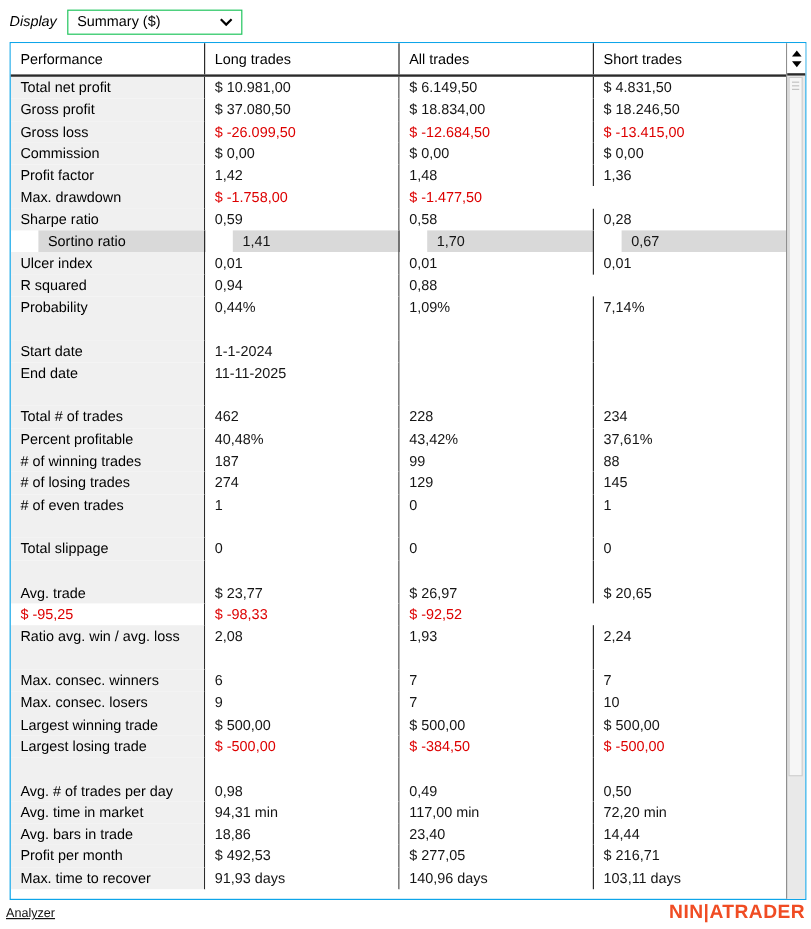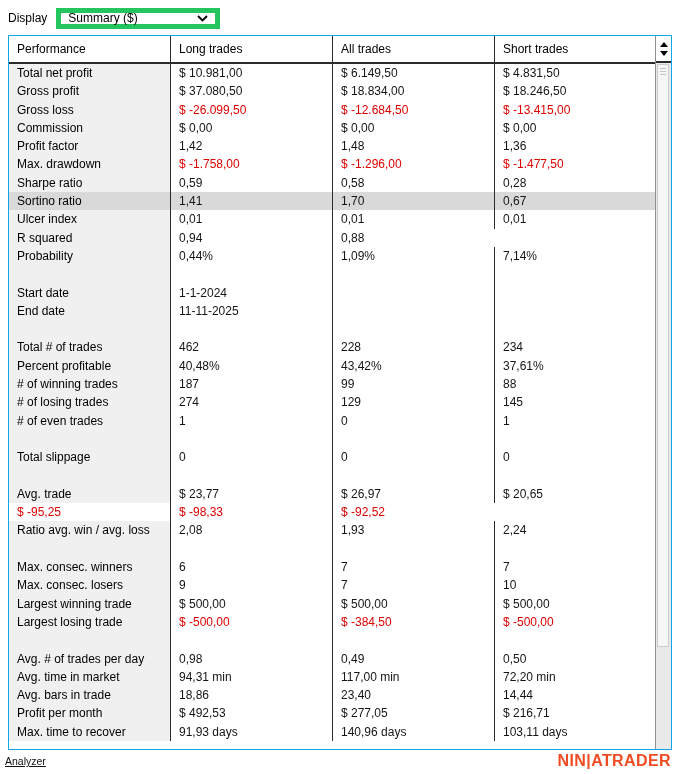--- a/index.html
+++ b/index.html
@@ -4,23 +4,23 @@
 <style>
   * { box-sizing: border-box; }
   html, body { margin:0; padding:0; }
   body {
     width:676px; height:774px; position:relative; overflow:hidden;
     background:#ffffff; font-family:"Liberation Sans", sans-serif; color:#000;
   }
 
   
   .toolbar { position:absolute; left:8px; top:7px; height:22px; display:flex; align-items:center; gap:9px; }
-  .display-label { font-size:12px; color:#000; }
+  .display-label { font-size:12px; color:#000;font-style:italic; }
   .display-select {
-    width:164px; height:21px; border:5px solid #22c55e; background:#fff;
+    width:146px; height:21px; border:1px solid #22c55e; background:#fff;
     display:flex; align-items:center; justify-content:space-between;
     padding:0 7px 0 7px; font-size:12px; cursor:default;
   }
 
   
   .table {
     position:absolute; left:8px; top:35px; width:664px; height:715px;
     border:1px solid #0ea5e9; background:#fff;
   }
   .header {
@@ -35,21 +35,21 @@
 
   .body { height:685px; overflow:hidden; padding-right:11px; }
   .row { display:grid; grid-template-columns:162px 162px 162px 1fr; height:18.3px; }
   .cell {
     font-size:12px; line-height:18.4px; padding-left:8px;
     border-right:1px solid #2b2b2b; white-space:nowrap; overflow:hidden;
   }
   .cell:last-child { border-right:none; }
   .label-cell { background:var(--label-bg, #f0f0f0); }
   .value-cell { background:#fff; color:#151515; }
-  .row.highlight .cell { background:var(--highlight, #d9d9d9); }
+  .row.highlight .cell { background:var(--highlight, #d9d9d9);margin-left:23px; }
   .cell.neg { color:var(--negative, #dd0000); }
 
   
   .scrollbar {
     position:absolute; top:0; right:0; width:16px; height:100%;
     background:#e9e9e9; border-left:1px solid #8f8f8f;
   }
   .sb-arrows {
     height:27px; background:#fff; border-bottom:2px solid #2b2b2b;
     display:flex; flex-direction:column; align-items:center; justify-content:center; gap:4px;
@@ -119,21 +119,20 @@
       </div>
       <div class="row">
         <div class="cell label-cell">Profit factor</div>
         <div class="cell value-cell">1,42</div>
         <div class="cell value-cell">1,48</div>
         <div class="cell value-cell">1,36</div>
       </div>
       <div class="row">
         <div class="cell label-cell">Max. drawdown</div>
         <div class="cell value-cell neg">$ -1.758,00</div>
-        <div class="cell value-cell neg">$ -1.296,00</div>
         <div class="cell value-cell neg">$ -1.477,50</div>
       </div>
       <div class="row">
         <div class="cell label-cell">Sharpe ratio</div>
         <div class="cell value-cell">0,59</div>
         <div class="cell value-cell">0,58</div>
         <div class="cell value-cell">0,28</div>
       </div>
       <div class="row highlight">
         <div class="cell label-cell">Sortino ratio</div>

